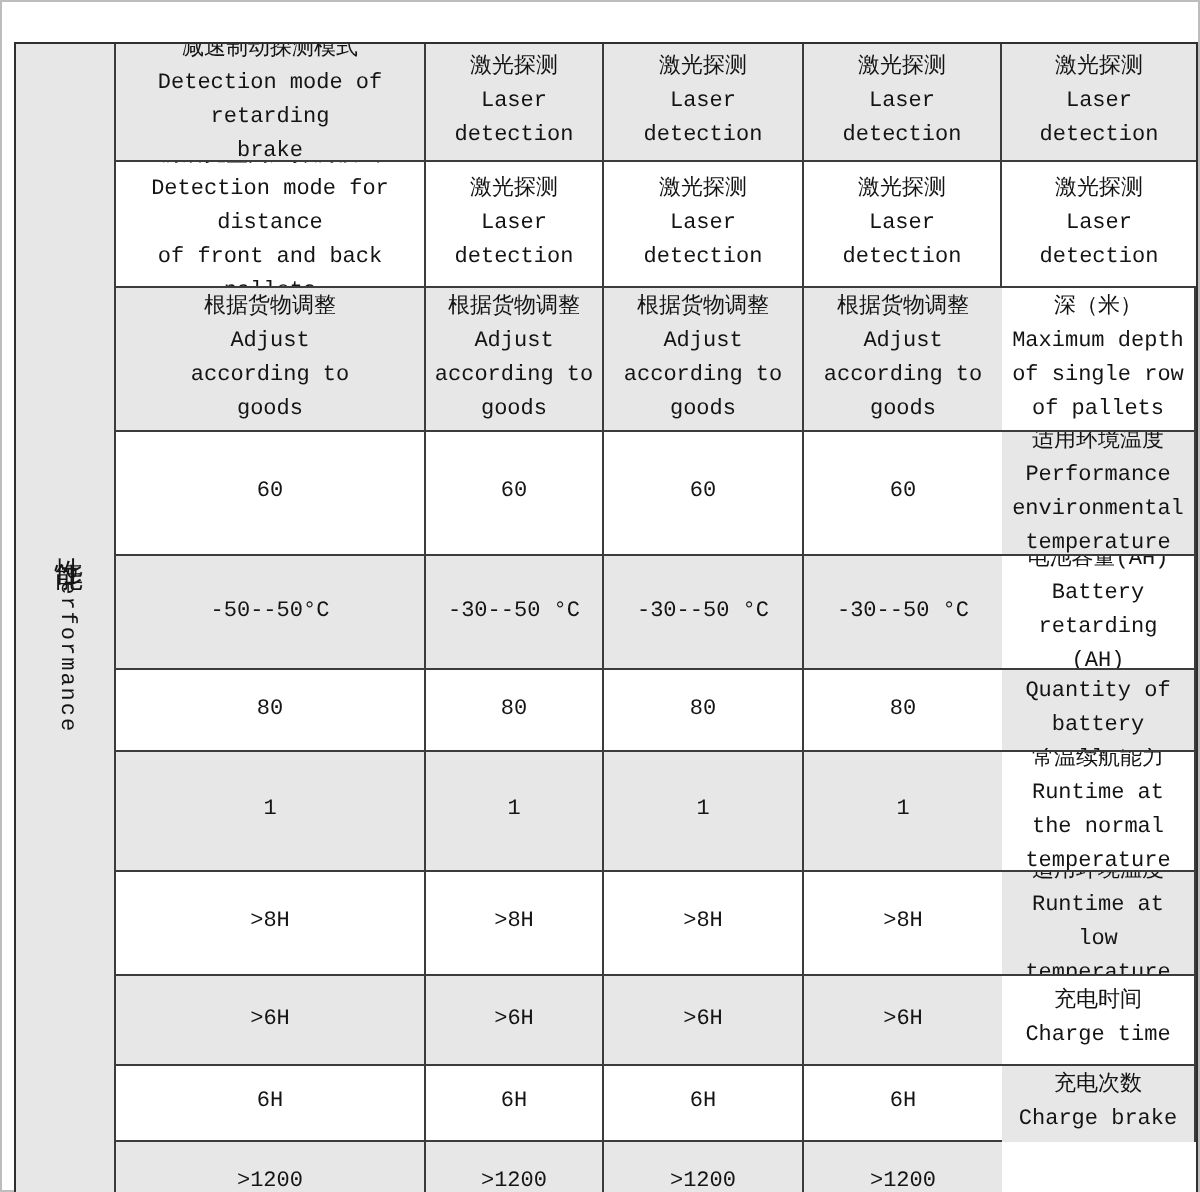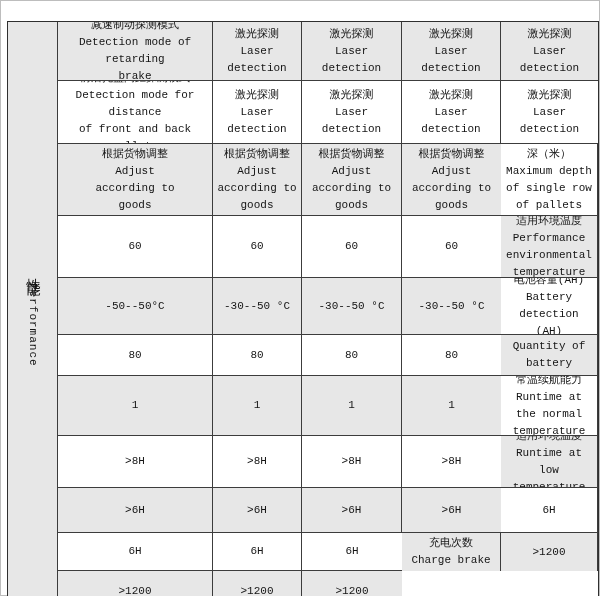--- a/index.html
+++ b/index.html
@@ -103,21 +103,21 @@
 
   <div class="cell shade">适用环境温度
 Performance environmental
 temperature</div>
   <div class="cell shade">-50--50°C</div>
   <div class="cell shade">-30--50 °C</div>
   <div class="cell shade">-30--50 °C</div>
   <div class="cell shade last-col">-30--50 °C</div>
 
   <div class="cell">电池容量(AH)
-Battery detection (AH)</div>
+Battery retarding (AH)</div>
   <div class="cell">80</div>
   <div class="cell">80</div>
   <div class="cell">80</div>
   <div class="cell last-col">80</div>
 
   <div class="cell shade">电池个数(锂)
 Quantity of battery
 (pallets)</div>
   <div class="cell shade">1</div>
   <div class="cell shade">1</div>
@@ -132,20 +132,22 @@
   <div class="cell">&gt;8H</div>
   <div class="cell last-col">&gt;8H</div>
 
   <div class="cell shade">适用环境温度
 Runtime at low temperature</div>
   <div class="cell shade">&gt;6H</div>
   <div class="cell shade">&gt;6H</div>
   <div class="cell shade">&gt;6H</div>
   <div class="cell shade last-col">&gt;6H</div>
 
+  <div class="cell">充电时间
+Charge time</div>
   <div class="cell">6H</div>
   <div class="cell">6H</div>
   <div class="cell">6H</div>
   <div class="cell last-col">6H</div>
 
   <div class="cell shade last-row">充电次数
 Charge brake</div>
   <div class="cell shade last-row">&gt;1200</div>
   <div class="cell shade last-row">&gt;1200</div>
   <div class="cell shade last-row">&gt;1200</div>

